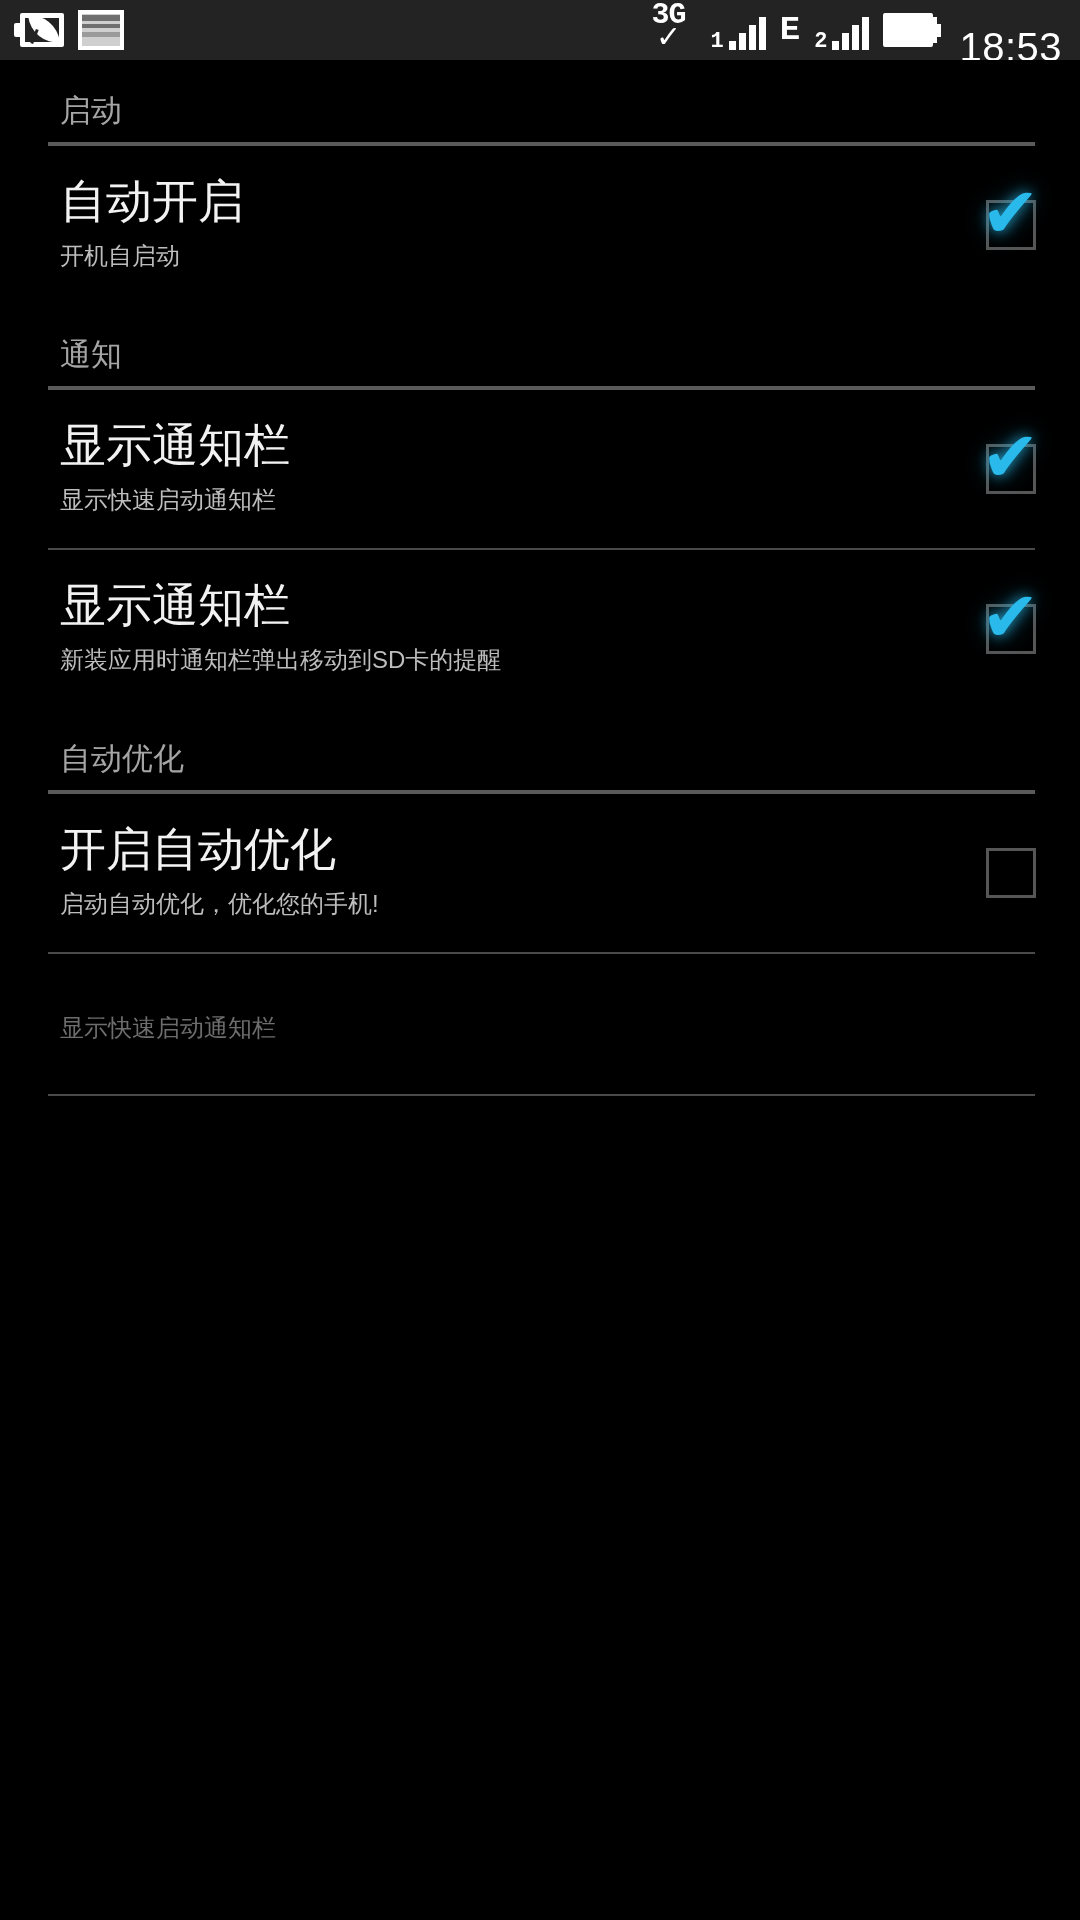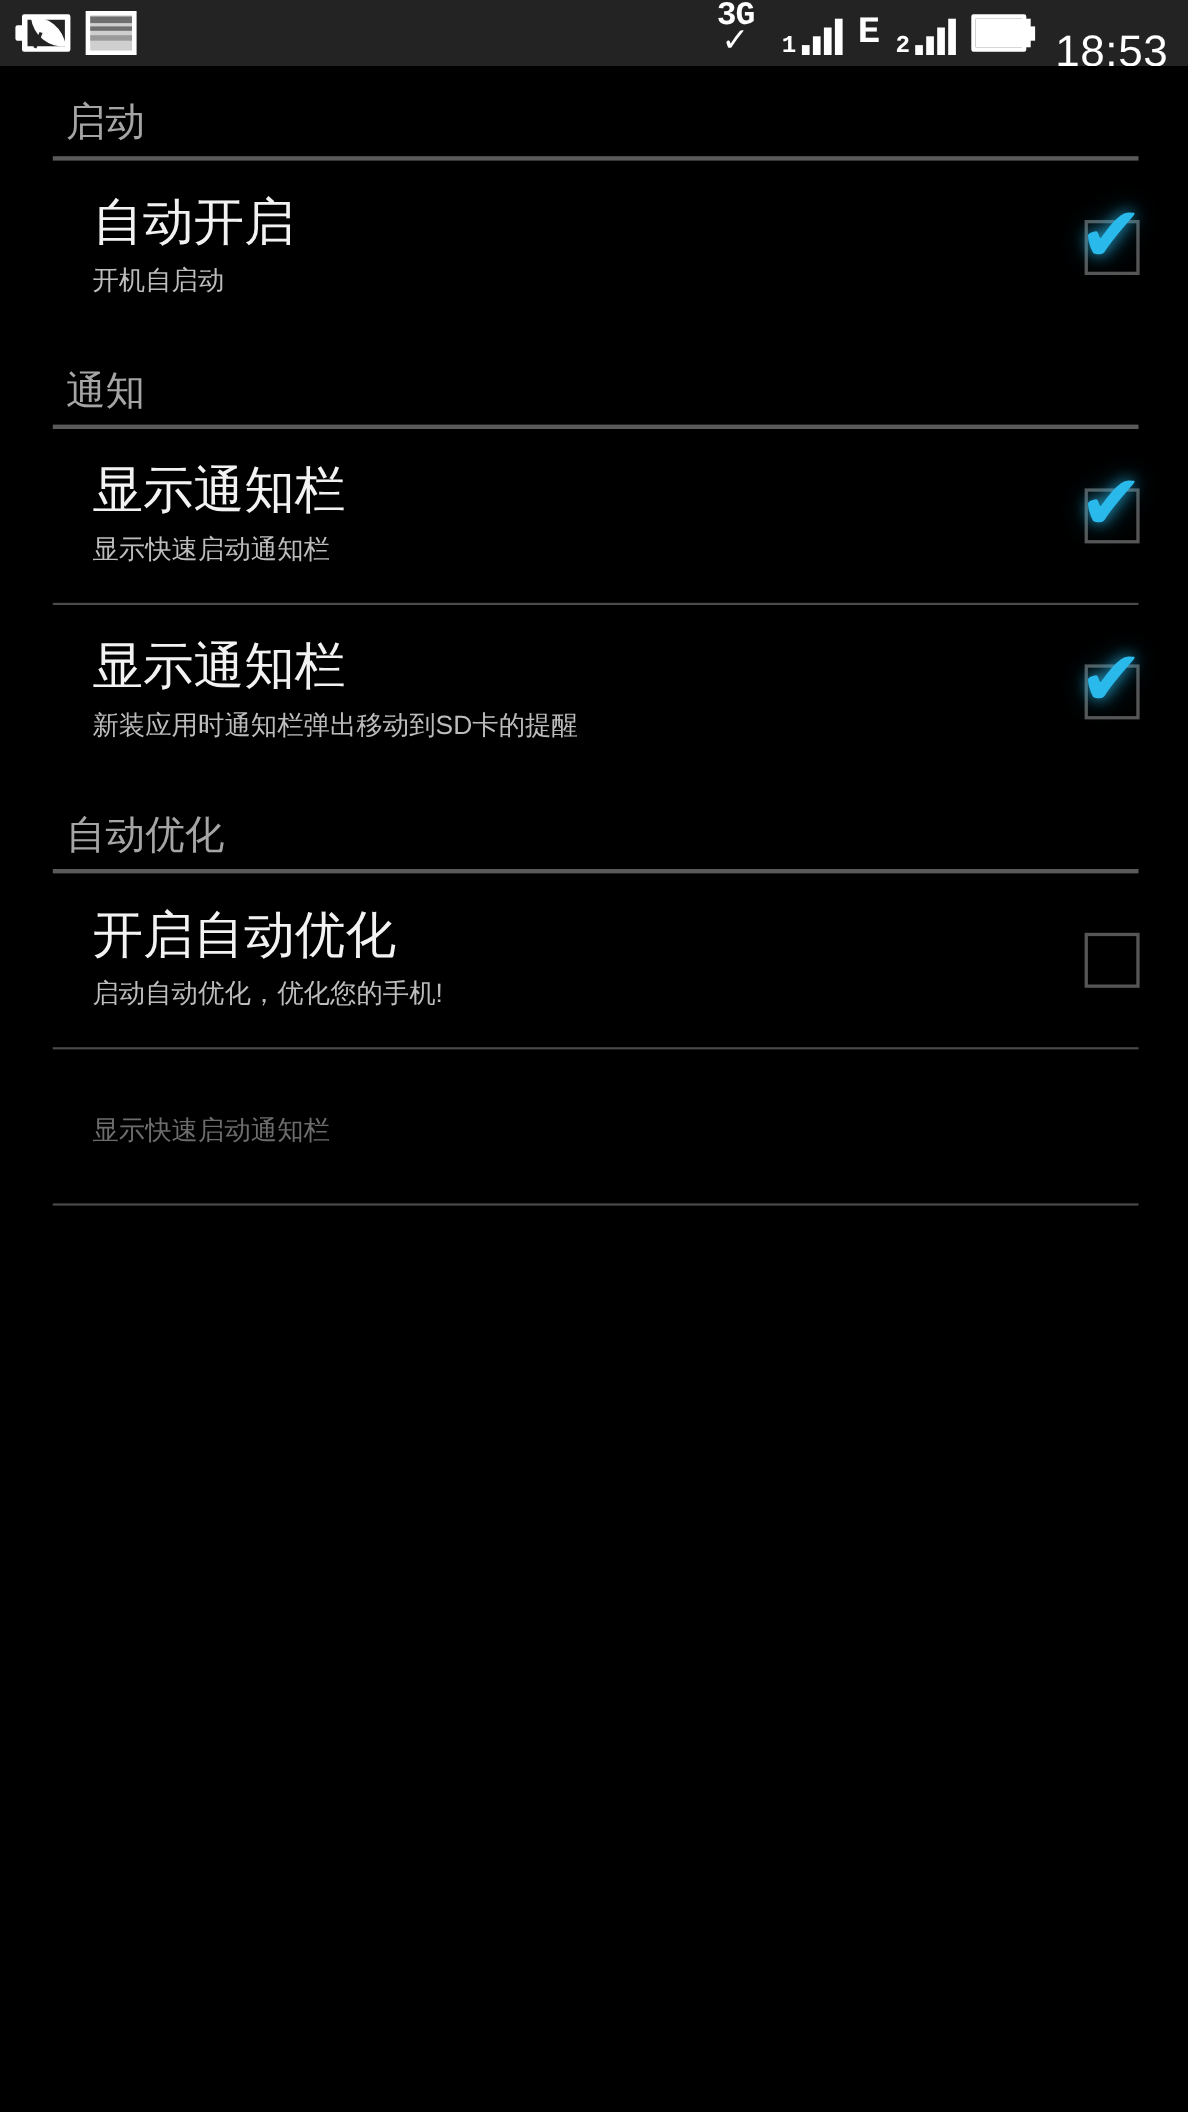--- a/index.html
+++ b/index.html
@@ -93,29 +93,29 @@
     position:absolute; left:50%; top:60px; transform:translateX(-50%);
     width:0; height:0;
     border-left:14px solid transparent; border-right:14px solid transparent;
     border-top:11px solid #3a3a3a;
   }
 
   
   .list{ position:relative; width:1080px; background:#000; }
 
   .section-header{ padding:34px 0 14px 60px; }
-  .section-header .title{ color:#a5a5a5; font-size:36px; line-height:34px; }
+  .section-header .title{ color:#a5a5a5; font-size:31px; line-height:34px; }
 
   .hr-thick{ height:4px; background:#5a5a5a; margin:0 45px 0 48px; }
   .hr-thin{ height:2px; background:#4a4a4a; margin:0 45px 0 48px; }
 
   .row{
     position:relative;
     display:flex; align-items:center;
-    padding:28px 44px 28px 84px;
+    padding:28px 44px 28px 60px;
     min-height:140px;
   }
   .row .texts{ flex:1 1 auto; }
   .row .rtitle{ color:#f2f2f2; font-size:46px; line-height:54px; font-weight:400; }
   .row .rsub{ color:#bdbdbd; font-size:24px; line-height:40px; margin-top:8px; }
   .row.disabled .rtitle{ color:#6d6d6d; }
   .row.disabled .rsub{ color:#6d6d6d; }
 
   .cbox{
     position:relative; flex:0 0 auto;

